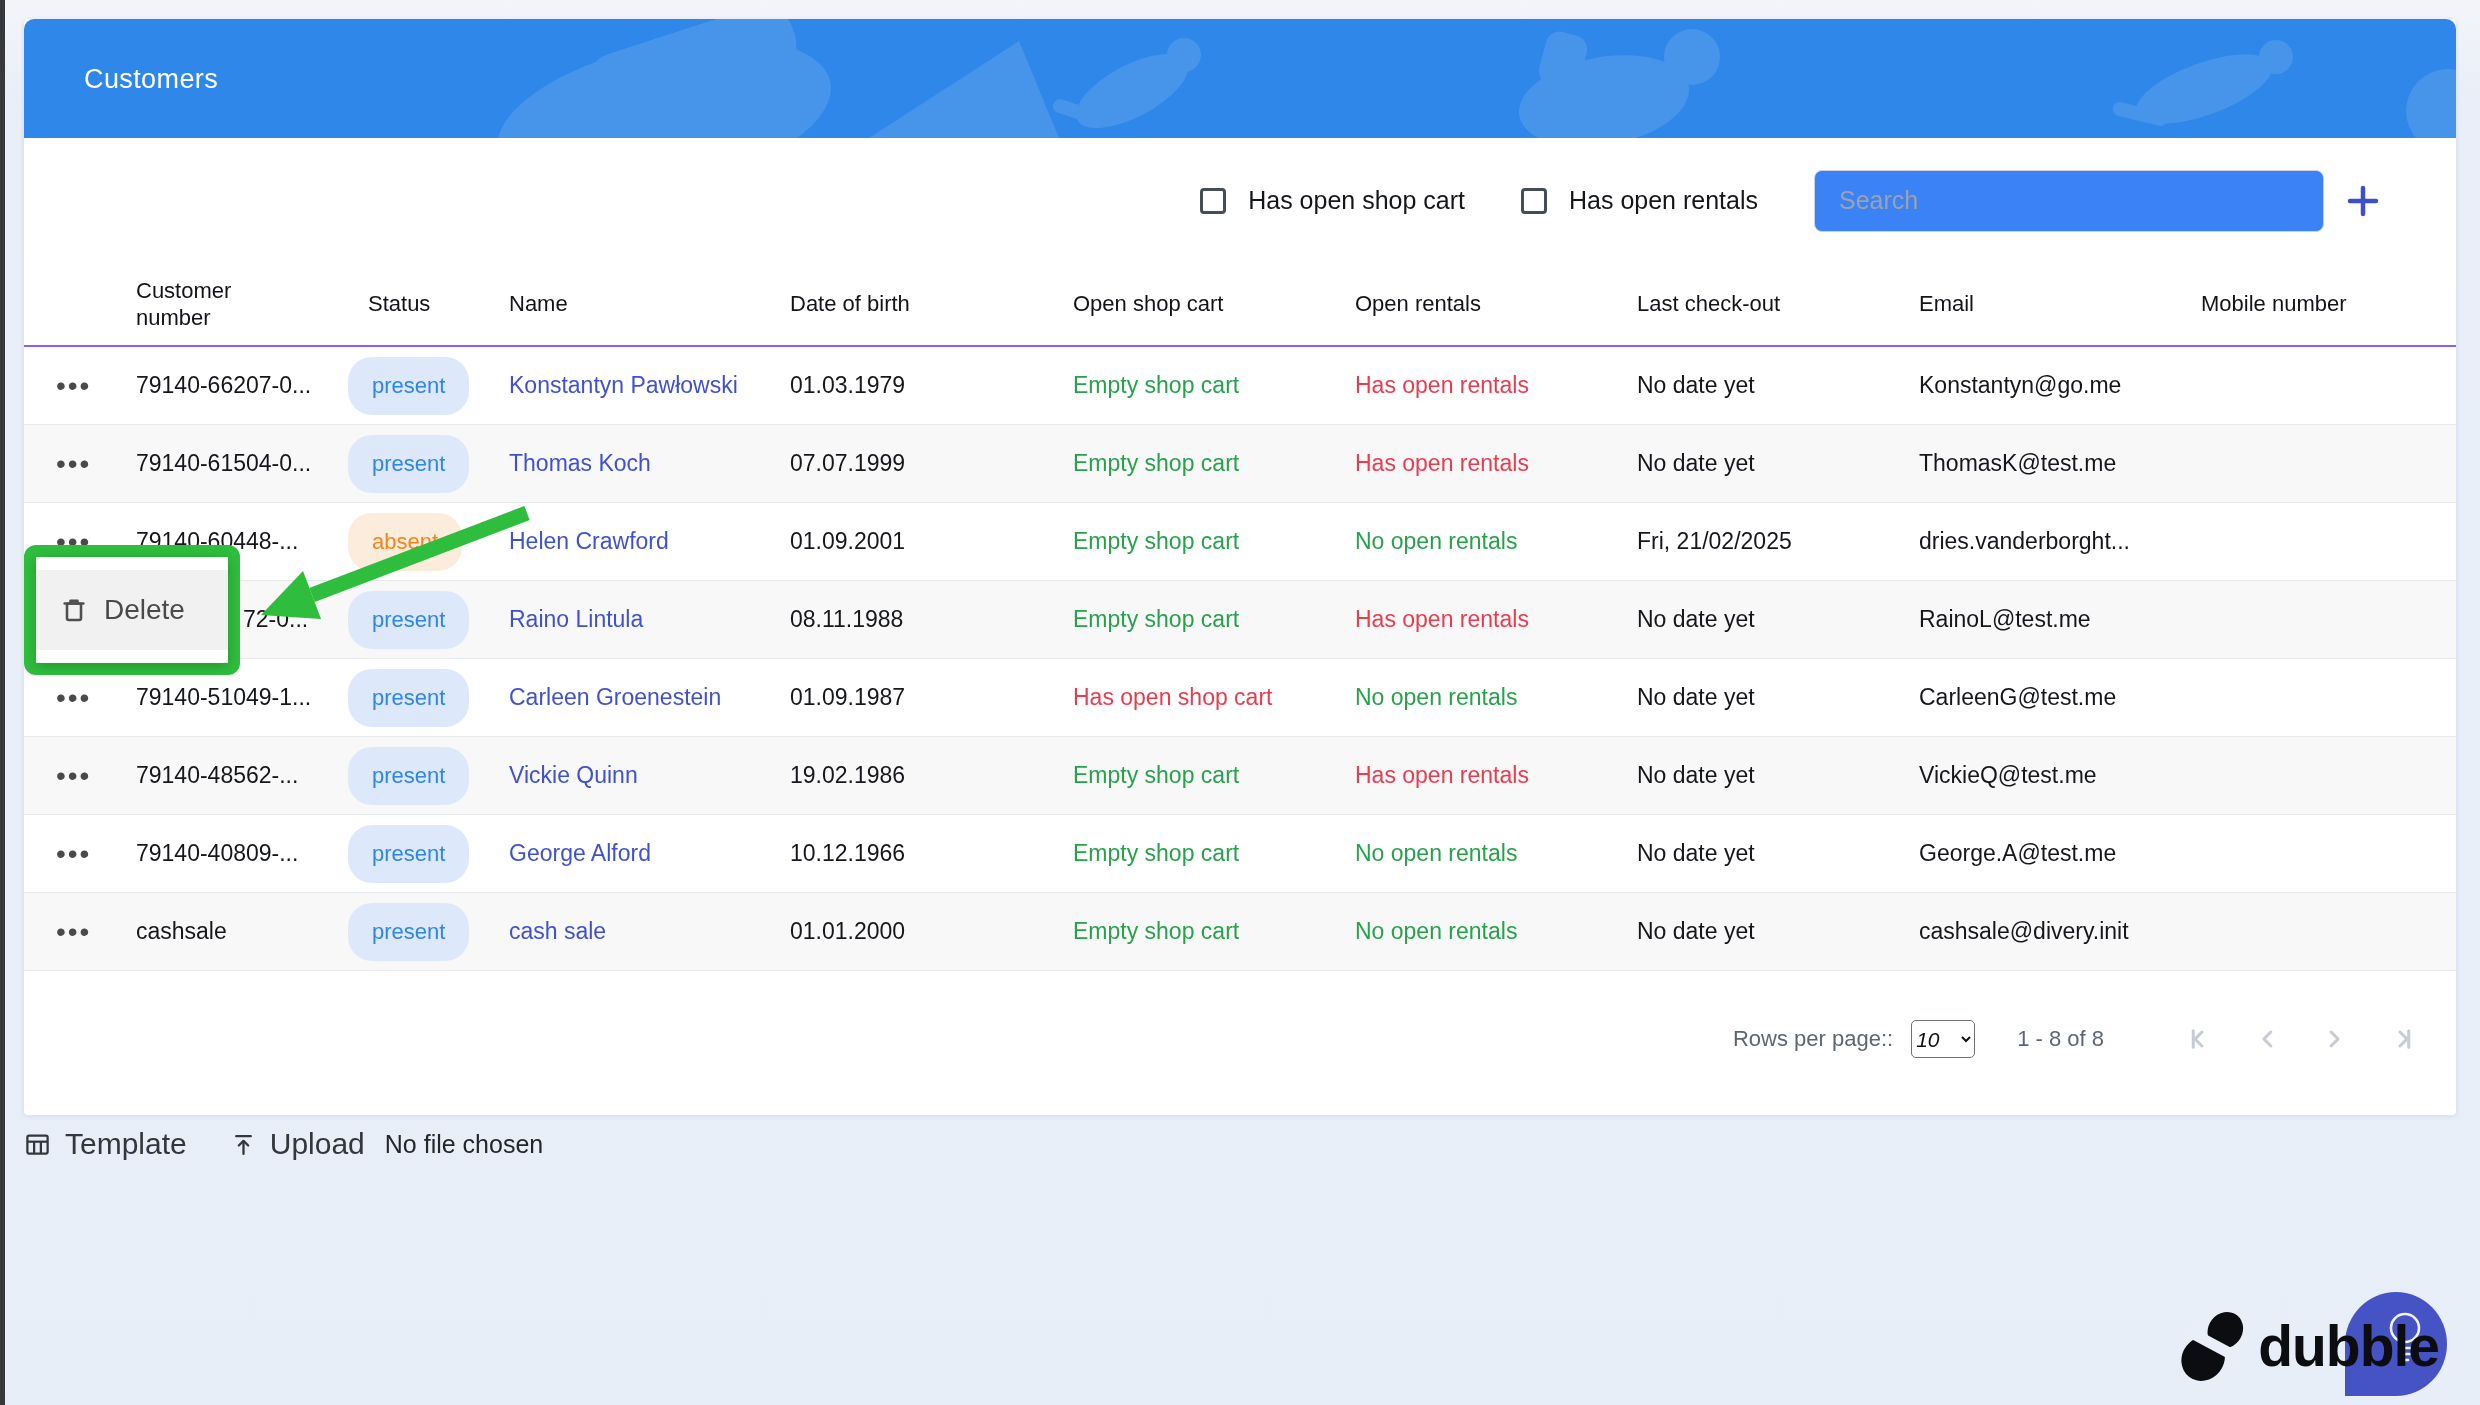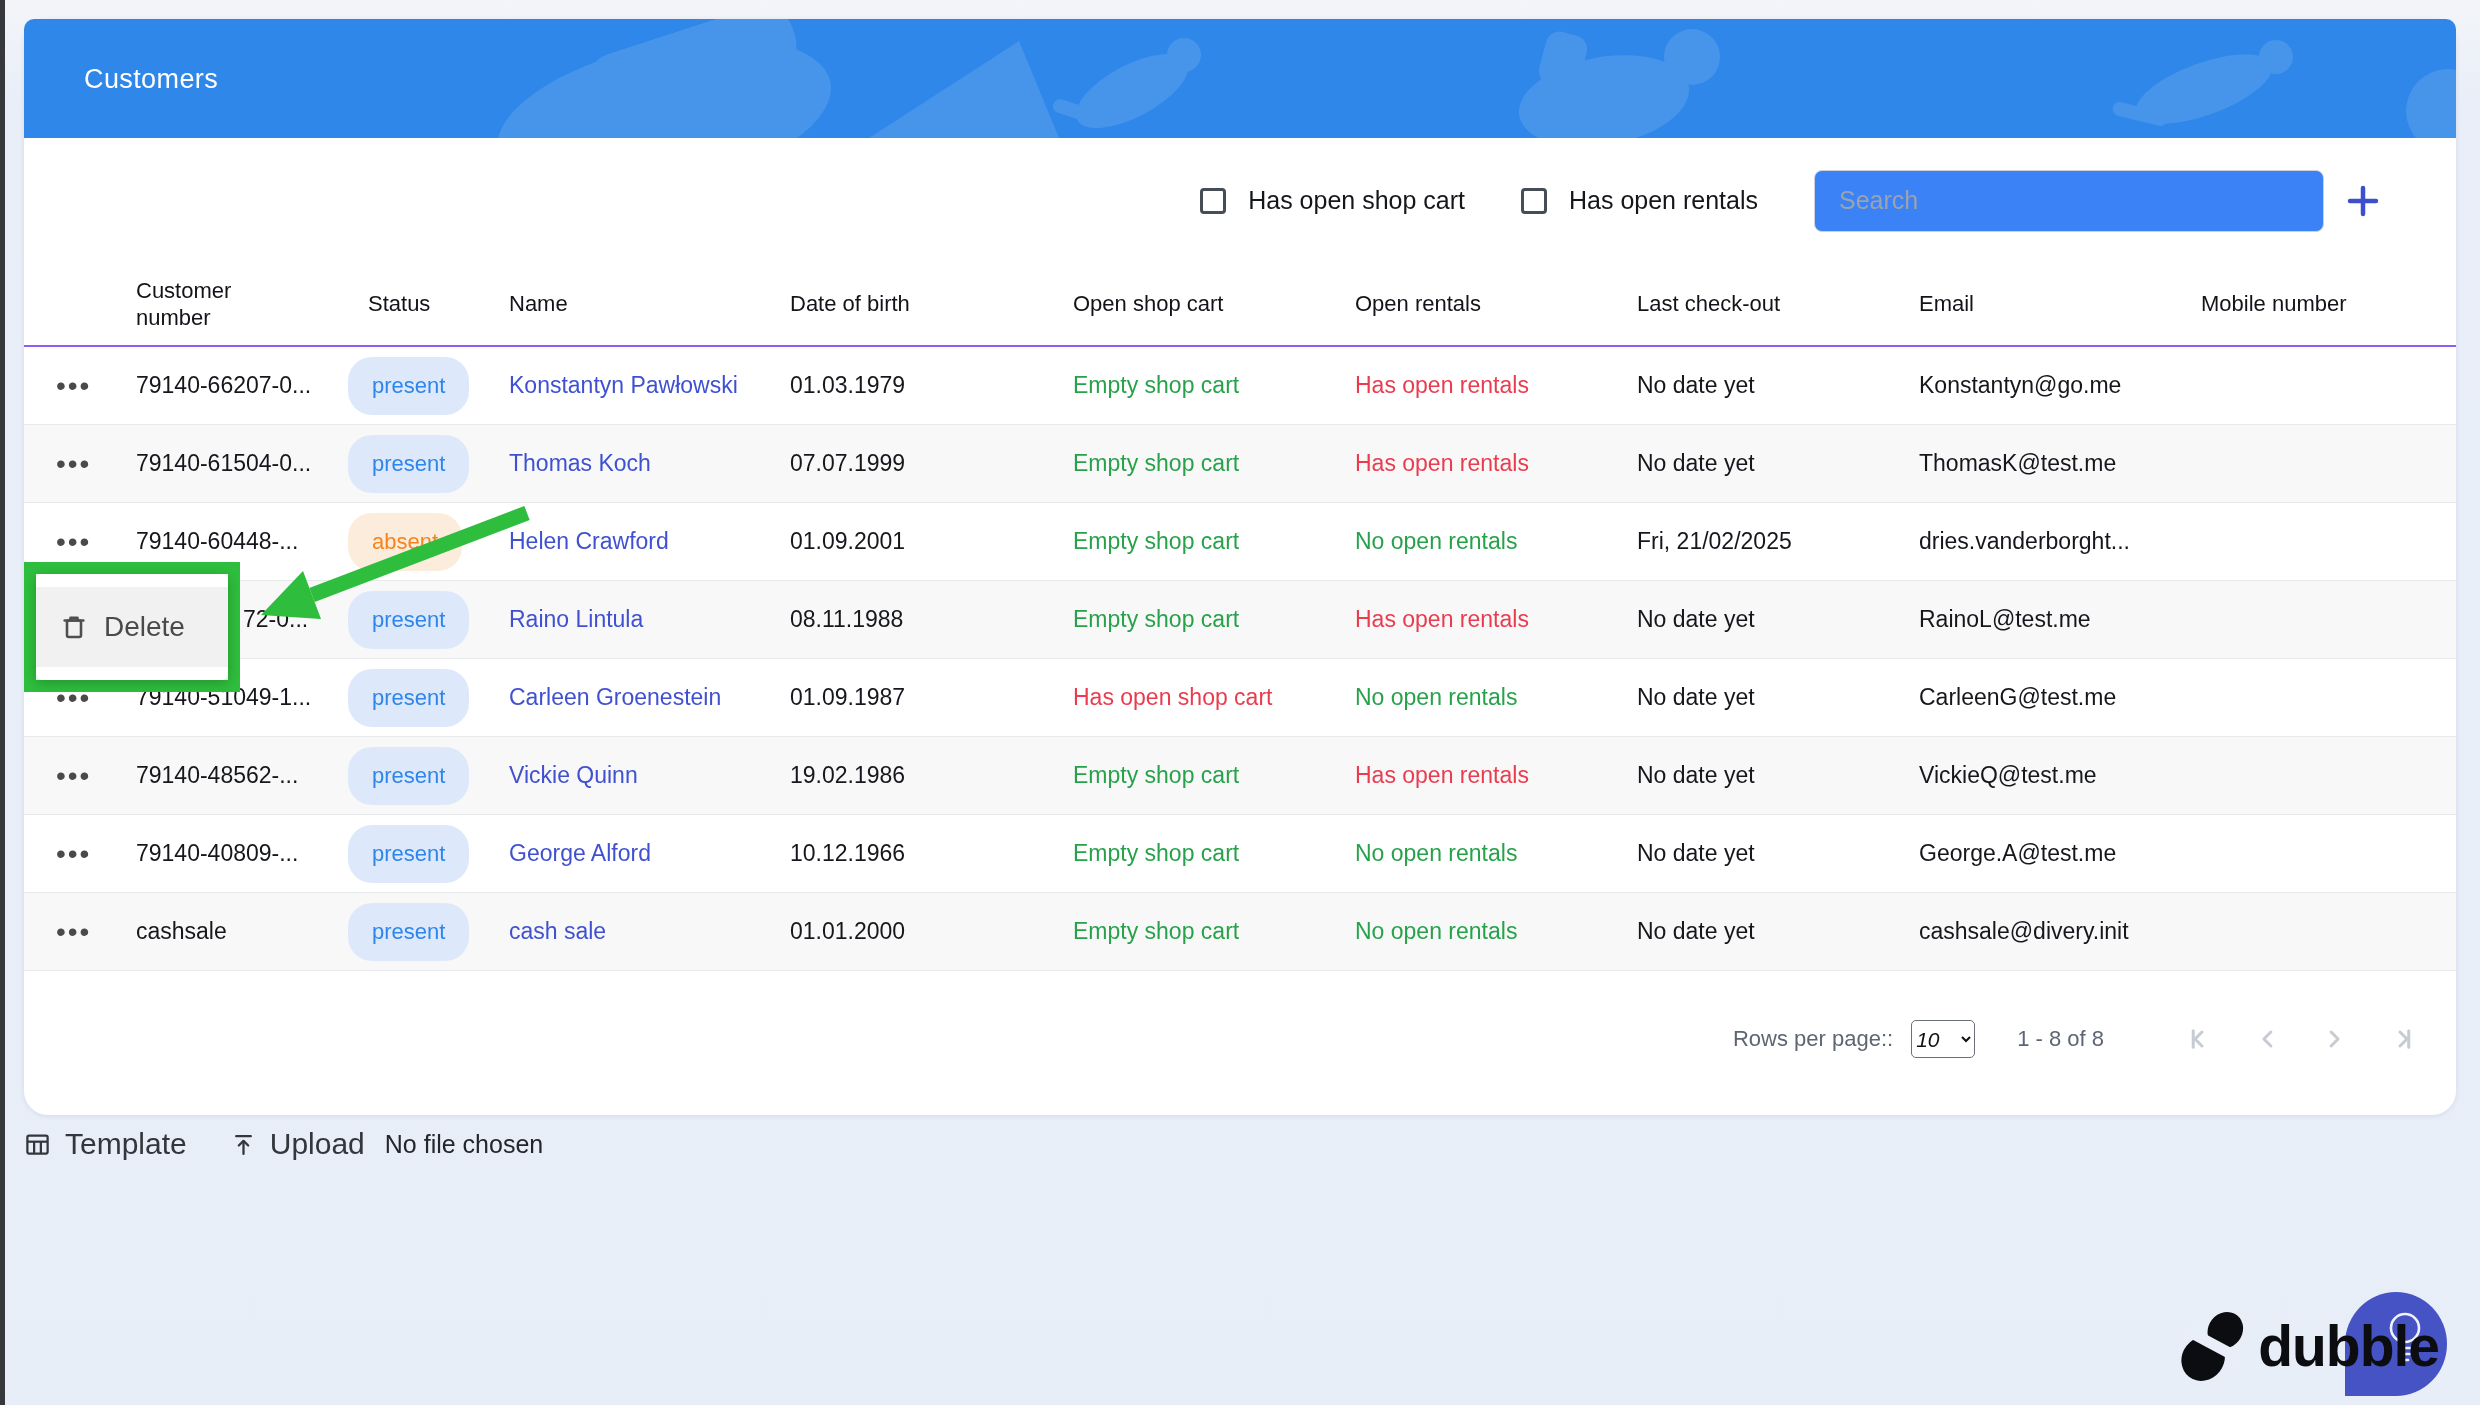--- a/index.html
+++ b/index.html
@@ -7,21 +7,21 @@
   body {
     font-family:"Liberation Sans", sans-serif;
     background:linear-gradient(180deg,#f3f5f8 0%, #e9eef8 7%, #e8eef8 100%);
     position:relative; color:#15171c;
   }
   .window-edge { position:absolute; left:0; top:0; width:5px; height:1405px; background:#36383c; z-index:40; }
 
   
   .card {
     position:absolute; left:24px; top:19px; width:2432px; height:1096px;
-    background:#fff; border-radius:24px; box-shadow:0 1px 5px rgba(40,60,90,.10);
+    background:#fff; border-radius:4px; box-shadow:0 1px 5px rgba(40,60,90,.10);
   }
   .card-header {
     position:relative; height:119px; background:#2e87e9;
     border-radius:10px 10px 0 0; overflow:hidden;
   }
   .card-header .watermark { position:absolute; left:0; top:0; }
   .page-title {
     position:absolute; left:60px; top:50%; transform:translateY(-50%);
     color:#fff; font-size:27px; font-weight:500; letter-spacing:.4px;
   }
@@ -94,22 +94,22 @@
   .bubble {
     position:absolute; right:0; top:2px; width:102px; height:104px;
     background:#4553c4; border-radius:52% 52% 52% 0; z-index:0;
   }
   .bubble svg { position:absolute; right:22px; top:18px; }
   .logo-mark { position:relative; z-index:1; margin-right:10px; }
   .logo-text { position:relative; z-index:1; font-size:57px; font-weight:800; letter-spacing:-1px; color:#0c0d10; padding-right:8px; }
 
   
   .annotation-box {
-    position:absolute; left:24px; top:562px; width:216px; height:130px;
-    border:12px solid #2ebd3d; border-radius:0; z-index:20; background:transparent;
+    position:absolute; left:24px; top:545px; width:216px; height:130px;
+    border:12px solid #2ebd3d; border-radius:12px; z-index:20; background:transparent;
   }
   .context-menu {
     position:absolute; left:0; top:0; width:192px; height:106px; background:#fff;
     border-radius:6px; box-shadow:0 3px 12px rgba(0,0,0,.22); padding:13px 0;
   }
   .menu-item {
     height:80px; background:#f1f1f1; display:flex; align-items:center; padding-left:24px; gap:16px;
     font-size:28px; color:#4a4a4a; cursor:pointer;
   }
   .annotation-arrow { position:absolute; left:200px; top:480px; z-index:21; pointer-events:none; }

